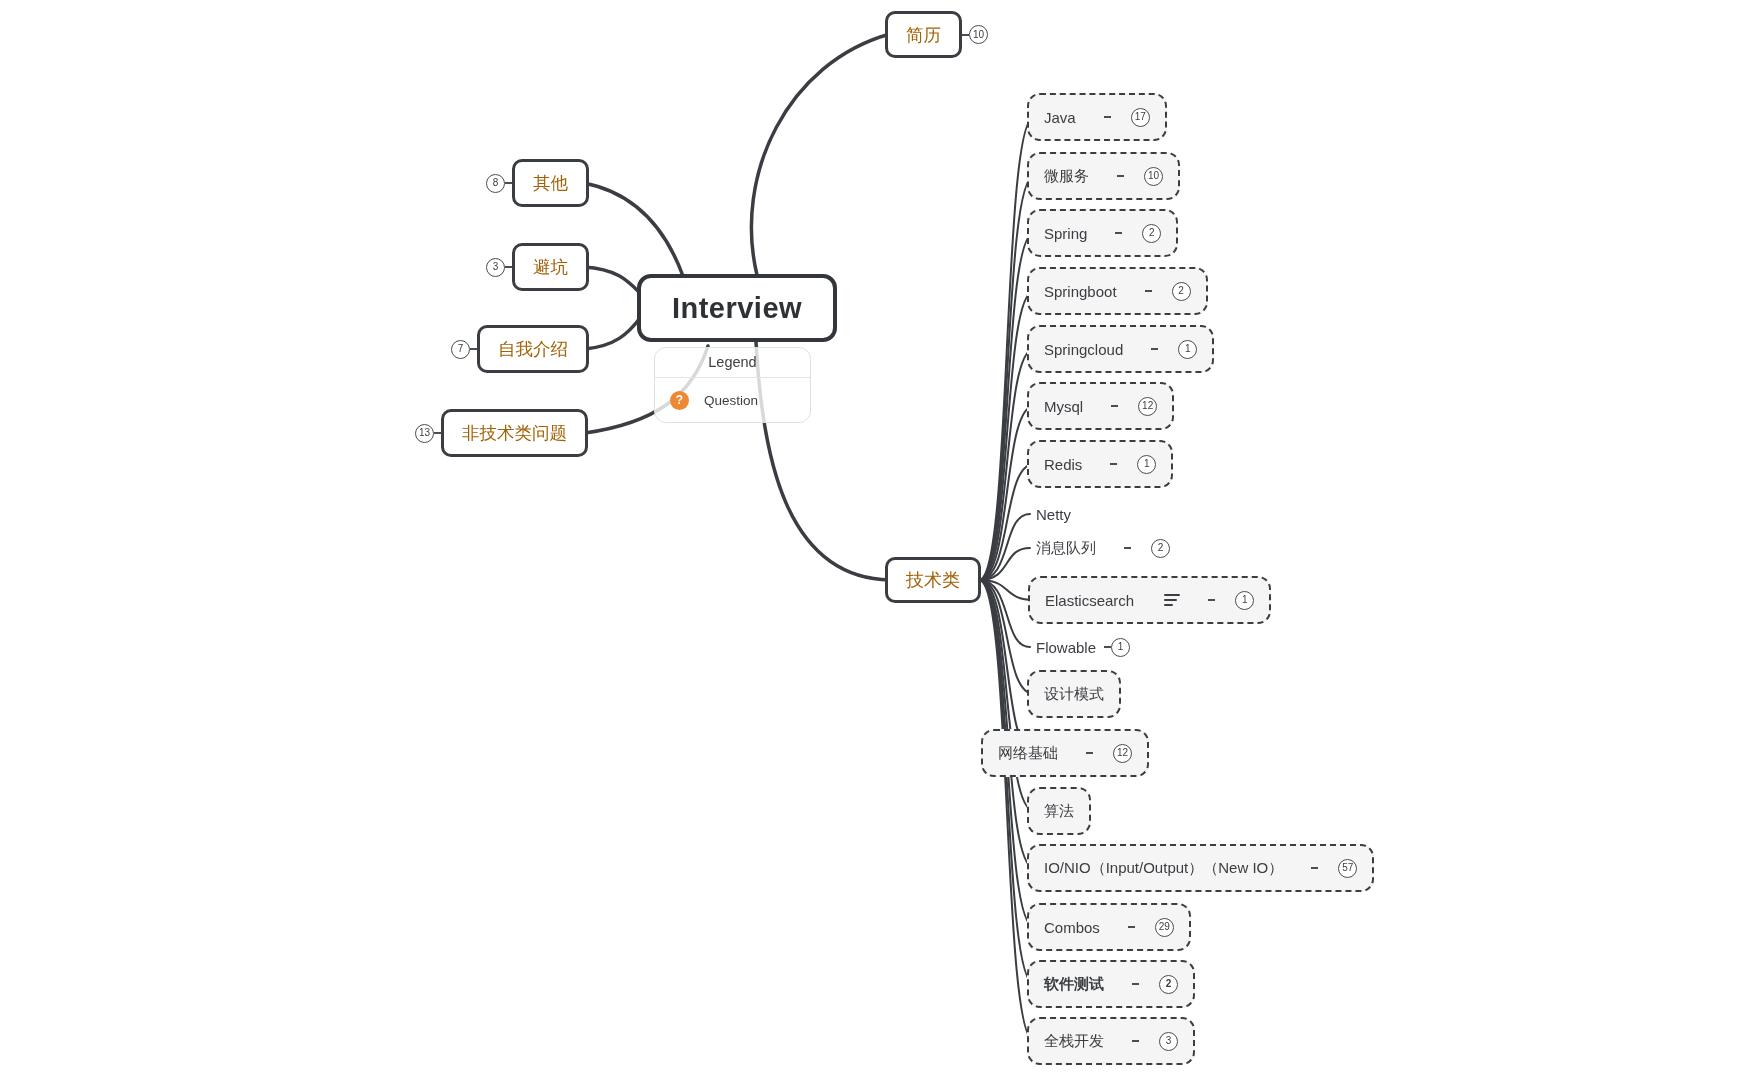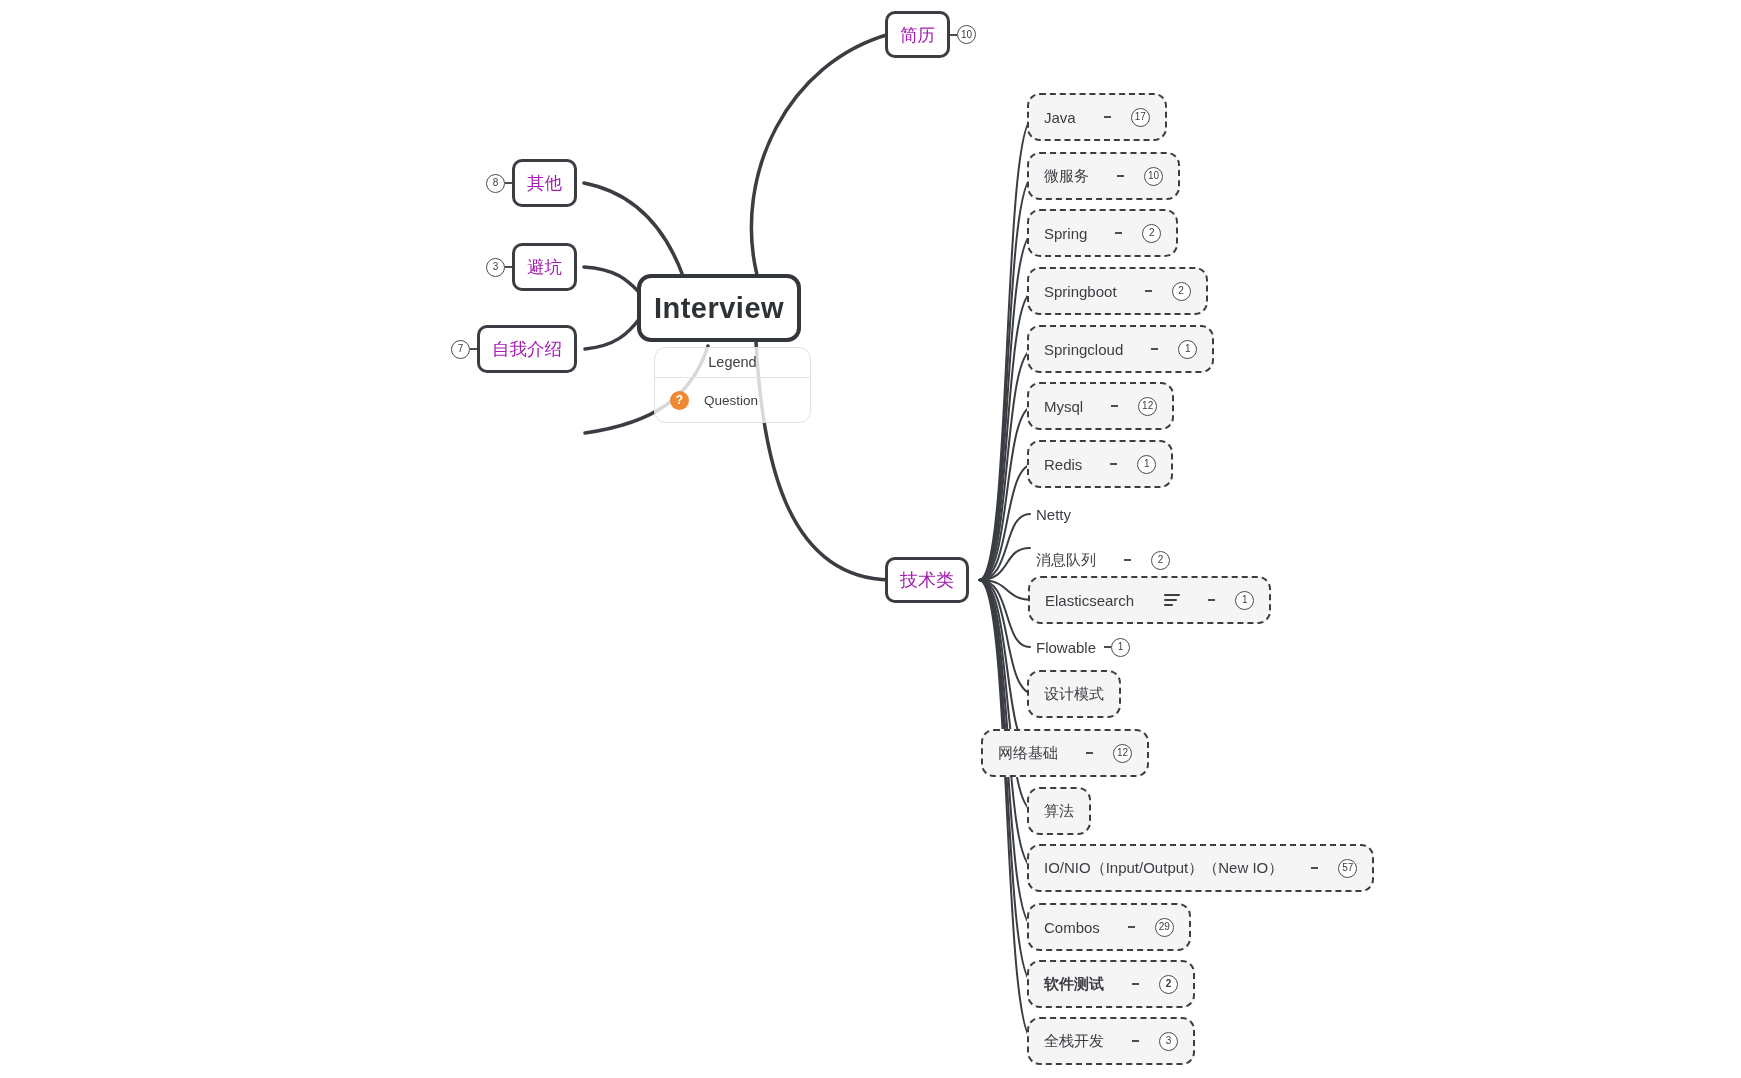--- a/index.html
+++ b/index.html
@@ -12,21 +12,21 @@
   svg.edges path.main{stroke-width:3.5;}
   svg.edges path.fan{stroke-width:2;}
 
   .abs{position:absolute;box-sizing:border-box;}
 
   
   .wrap{display:flex;align-items:center;z-index:3;}
   .node-solid{
     display:flex;align-items:center;justify-content:center;
     background:#fff;border:3px solid #3a3d42;border-radius:10px;
-    padding:0 12px;height:100%;font-size:17.5px;font-weight:500;color:#a21caf;
+    padding:0 18px;height:100%;font-size:17.5px;font-weight:500;color:#a16207;
     box-sizing:border-box;white-space:nowrap;
   }
   .root-node{
     display:flex;align-items:center;justify-content:center;
     background:#fff;border:4px solid #33363b;border-radius:14px;
     font-size:29px;font-weight:800;letter-spacing:.5px;color:#2e3235;
     z-index:3;box-sizing:border-box;white-space:nowrap;
   }
 
   
@@ -99,21 +99,21 @@
   </svg>
 
   <div class="legend abs" style="left:654px;top:347px;width:157px;">
     <div class="legend-title">Legend</div>
     <div class="legend-item">
       <span class="q-icon">?</span>
       <span class="lbl">Question</span>
     </div>
   </div>
 
-  <div class="root-node abs" style="left:637px;top:274px;width:164px;height:68px;">
+  <div class="root-node abs" style="left:637px;top:274px;width:200px;height:68px;">
     <span>Interview</span>
   </div>
 
   <div class="wrap abs" style="left:885px;top:11px;height:47px;">
     <div class="node-solid">
       <span>简历</span>
     </div>
     <span class="tick"></span>
     <span class="badge">10</span>
   </div>
@@ -135,20 +135,27 @@
   </div>
 
   <div class="wrap abs" style="left:451px;top:325px;height:48px;">
     <span class="badge">7</span>
     <span class="tick"></span>
     <div class="node-solid">
       <span>自我介绍</span>
     </div>
   </div>
 
+  <div class="wrap abs" style="left:415px;top:409px;height:48px;">
+    <span class="badge">13</span>
+    <span class="tick"></span>
+    <div class="node-solid">
+      <span>非技术类问题</span>
+    </div>
+  </div>
 
   <div class="wrap abs" style="left:885px;top:557px;height:46px;">
     <div class="node-solid" style="font-size:18px;">
       <span>技术类</span>
     </div>
   </div>
 
   <div class="child boxed abs" style="left:1027px;top:93px;">
     <span>Java</span>
     <span class="tick"></span>
@@ -188,21 +195,21 @@
   <div class="child boxed abs" style="left:1027px;top:440px;">
     <span>Redis</span>
     <span class="tick"></span>
     <span class="badge">1</span>
   </div>
 
   <div class="child plain abs" style="left:1036px;top:502px;height:24px;">
     <span>Netty</span>
   </div>
 
-  <div class="child plain abs" style="left:1036px;top:548px;height:24px;gap:20px;">
+  <div class="child plain abs" style="left:1036px;top:536px;height:24px;gap:20px;">
     <span>消息队列</span>
     <span class="tick"></span>
     <span class="badge">2</span>
   </div>
 
   <div class="child boxed abs" style="left:1028px;top:576px;">
     <span>Elasticsearch</span>
     <span class="es-icon">
       <svg width="16" height="14" viewBox="0 0 16 14">
           <g stroke="#3a3d42" stroke-width="2" stroke-linecap="round">

